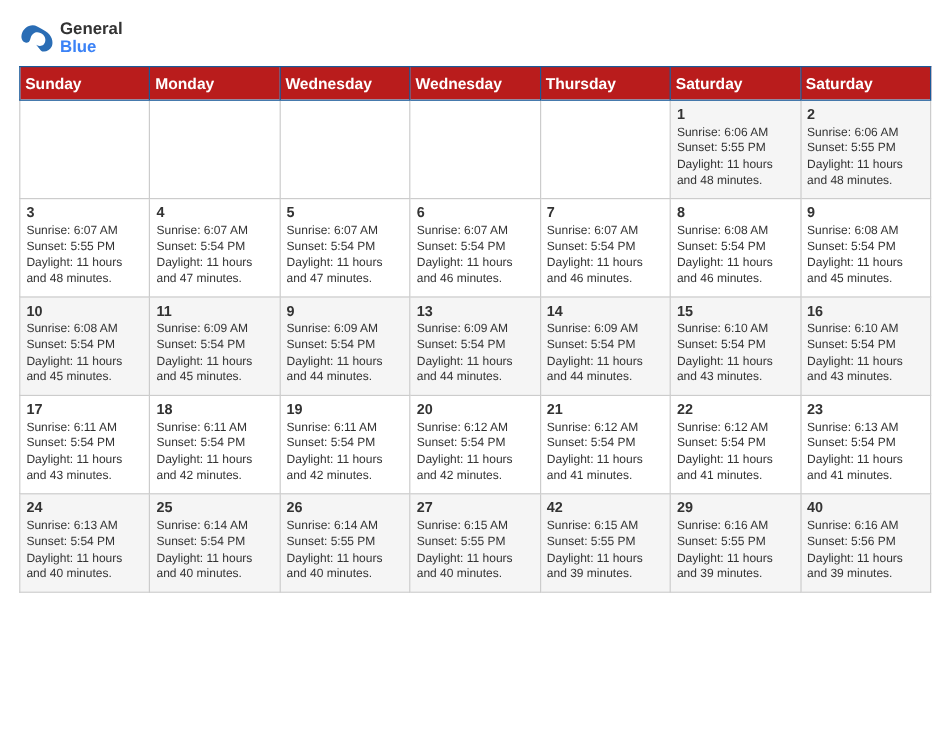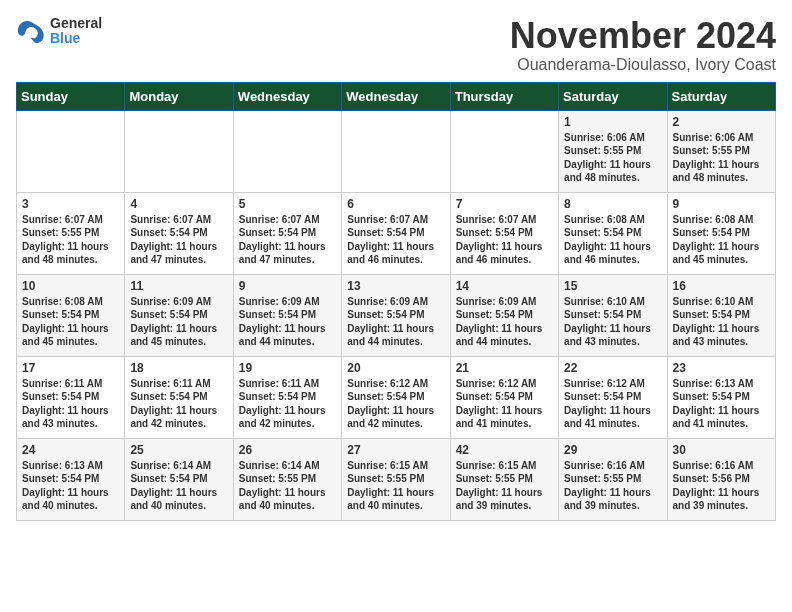--- a/index.html
+++ b/index.html
@@ -44,21 +44,21 @@
     .location-title {
       font-size: 16px;
       color: #555;
     }
     .calendar {
       width: 100%;
       border-collapse: collapse;
       border: 1px solid #ccc;
     }
     .calendar th {
-      background: #14532d;
+      background: #b91c1c;
       color: #fff;
       font-size: 13px;
       font-weight: bold;
       padding: 6px 4px;
       text-align: left;
       border: 1px solid #1a5a99;
     }
     .calendar td {
       vertical-align: top;
       border: 1px solid #ccc;
@@ -79,44 +79,39 @@
     .day-num {
       font-size: 12px;
       font-weight: bold;
       display: block;
       margin-bottom: 2px;
     }
     .day-info {
       font-size: 10px;
       line-height: 1.35;
       color: #333;
-      font-weight: bold;
     }
     .empty-cell {
       background: #fff !important;
     }
   </style>
 </head>
 <body>
 
 <div class="header">
   <div class="logo">
     <svg class="logo-bird" viewBox="0 0 30 28" xmlns="http://www.w3.org/2000/svg">
       <path d="M15 5 C10 2, 3 6, 2 12 C1 17, 5 20, 8 18 C10 16, 9 13, 12 11 C14 9, 18 10, 20 12 C23 15, 22 20, 19 21 C16 22, 14 20, 14 20 L18 25 C20 27, 25 26, 27 22 C29 18, 27 12, 22 9 C19 7, 17 6, 15 5Z" fill="#2a6db5"></path>
       <path d="M8 10 C6 8, 4 9, 3 11 C2 13, 3 15, 5 14 C7 13, 8 11, 8 10Z" fill="#2a6db5"></path>
     </svg>
     <div class="logo-text">
       <div class="logo-general">General</div>
       <div class="logo-blue">Blue</div>
     </div>
   </div>
-  <div class="title-block">
-    <div class="month-title">November 2024</div>
-    <div class="location-title">Ouanderama-Dioulasso, Ivory Coast</div>
-  </div>
 </div>
 
 <table class="calendar">
   <thead>
     <tr>
     <th>Sunday</th>
         <th>Monday</th>
         <th>Wednesday</th>
         <th>Wednesday</th>
         <th>Thursday</th>
@@ -336,21 +331,21 @@
 and 39 minutes.</div>
         </td>
         <td>
           <span class="day-num">29</span>
           <div class="day-info" style="white-space: pre-line;">Sunrise: 6:16 AM
 Sunset: 5:55 PM
 Daylight: 11 hours
 and 39 minutes.</div>
         </td>
         <td>
-          <span class="day-num">30</span>
+          <span class="day-num">40</span>
           <div class="day-info" style="white-space: pre-line;">Sunrise: 6:16 AM
 Sunset: 5:56 PM
 Daylight: 11 hours
 and 39 minutes.</div>
         </td>
       </tr>
     </tbody>
 </table>
 
 </body></html>

